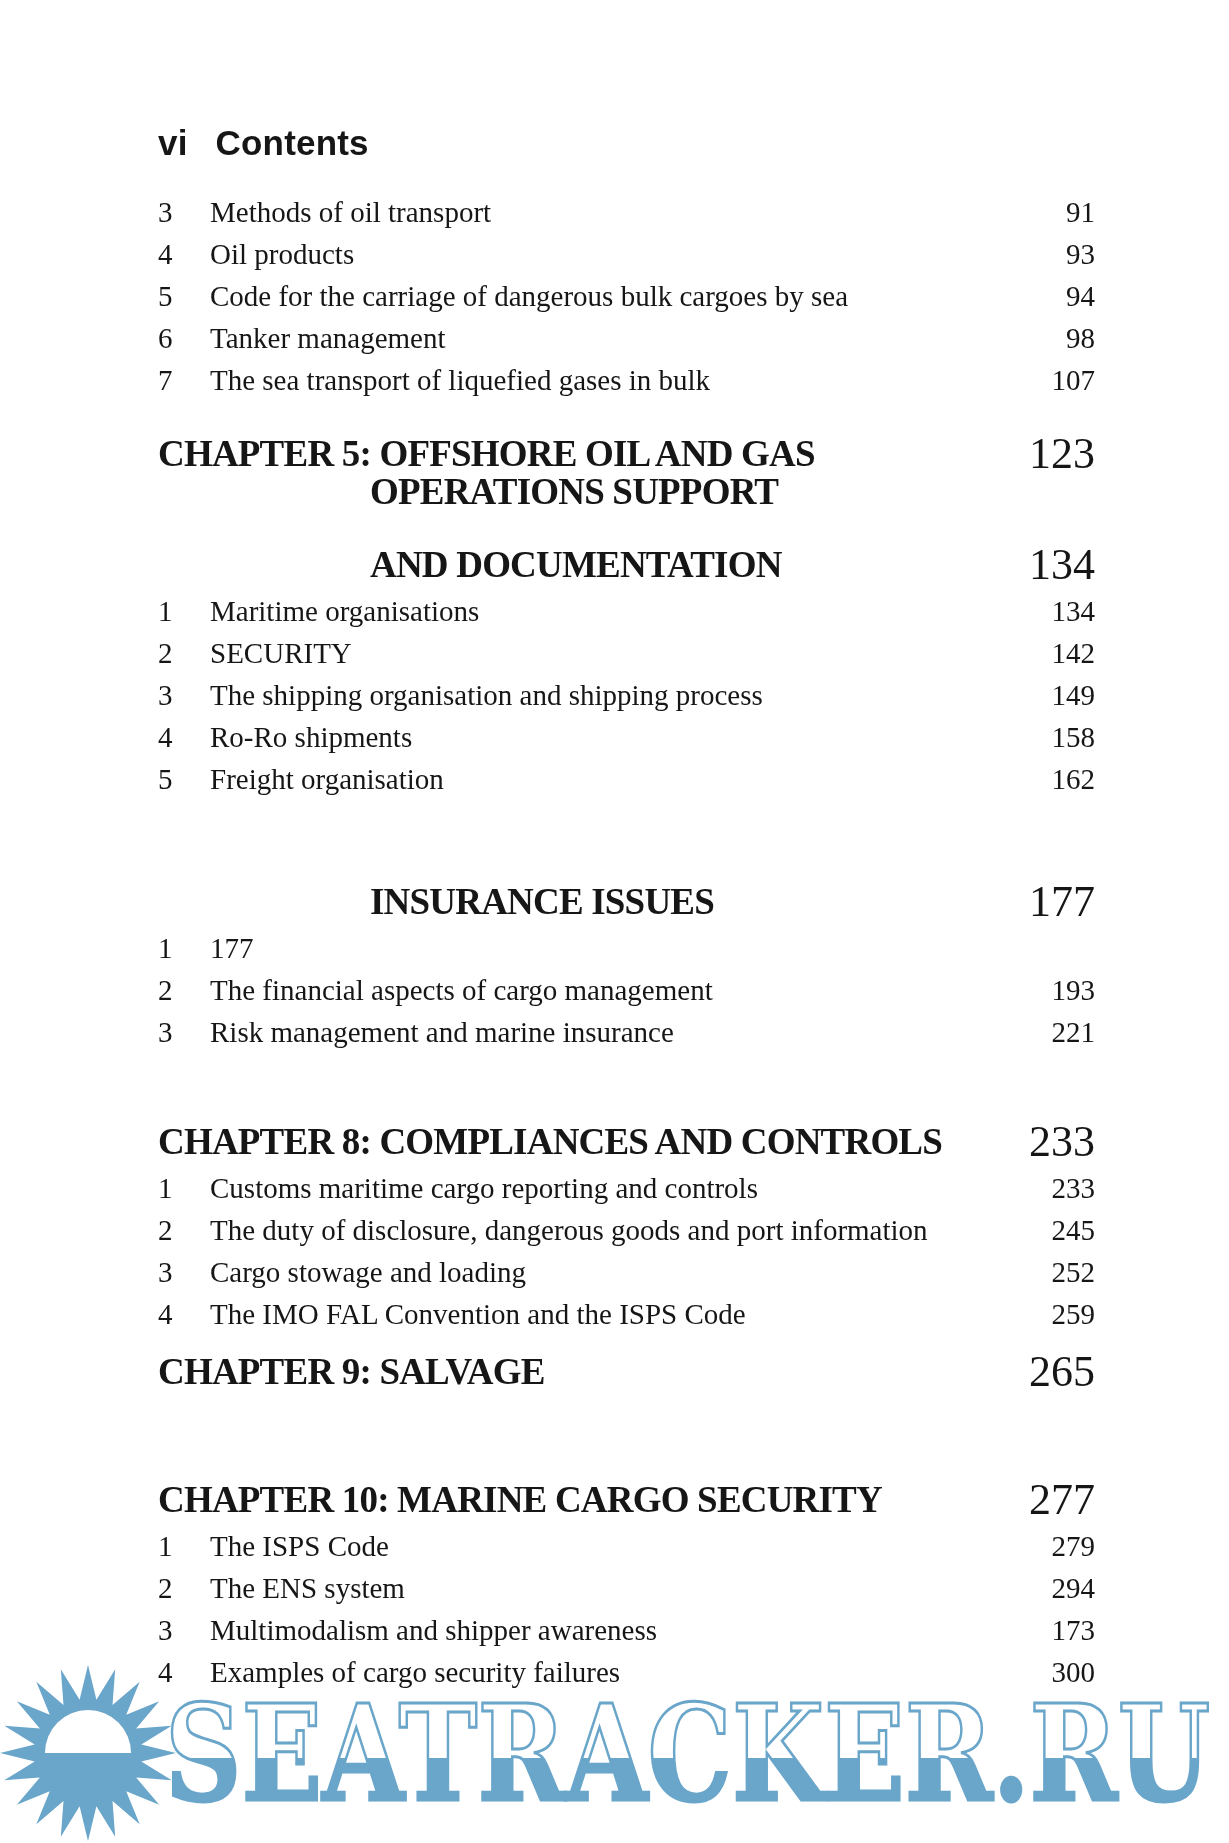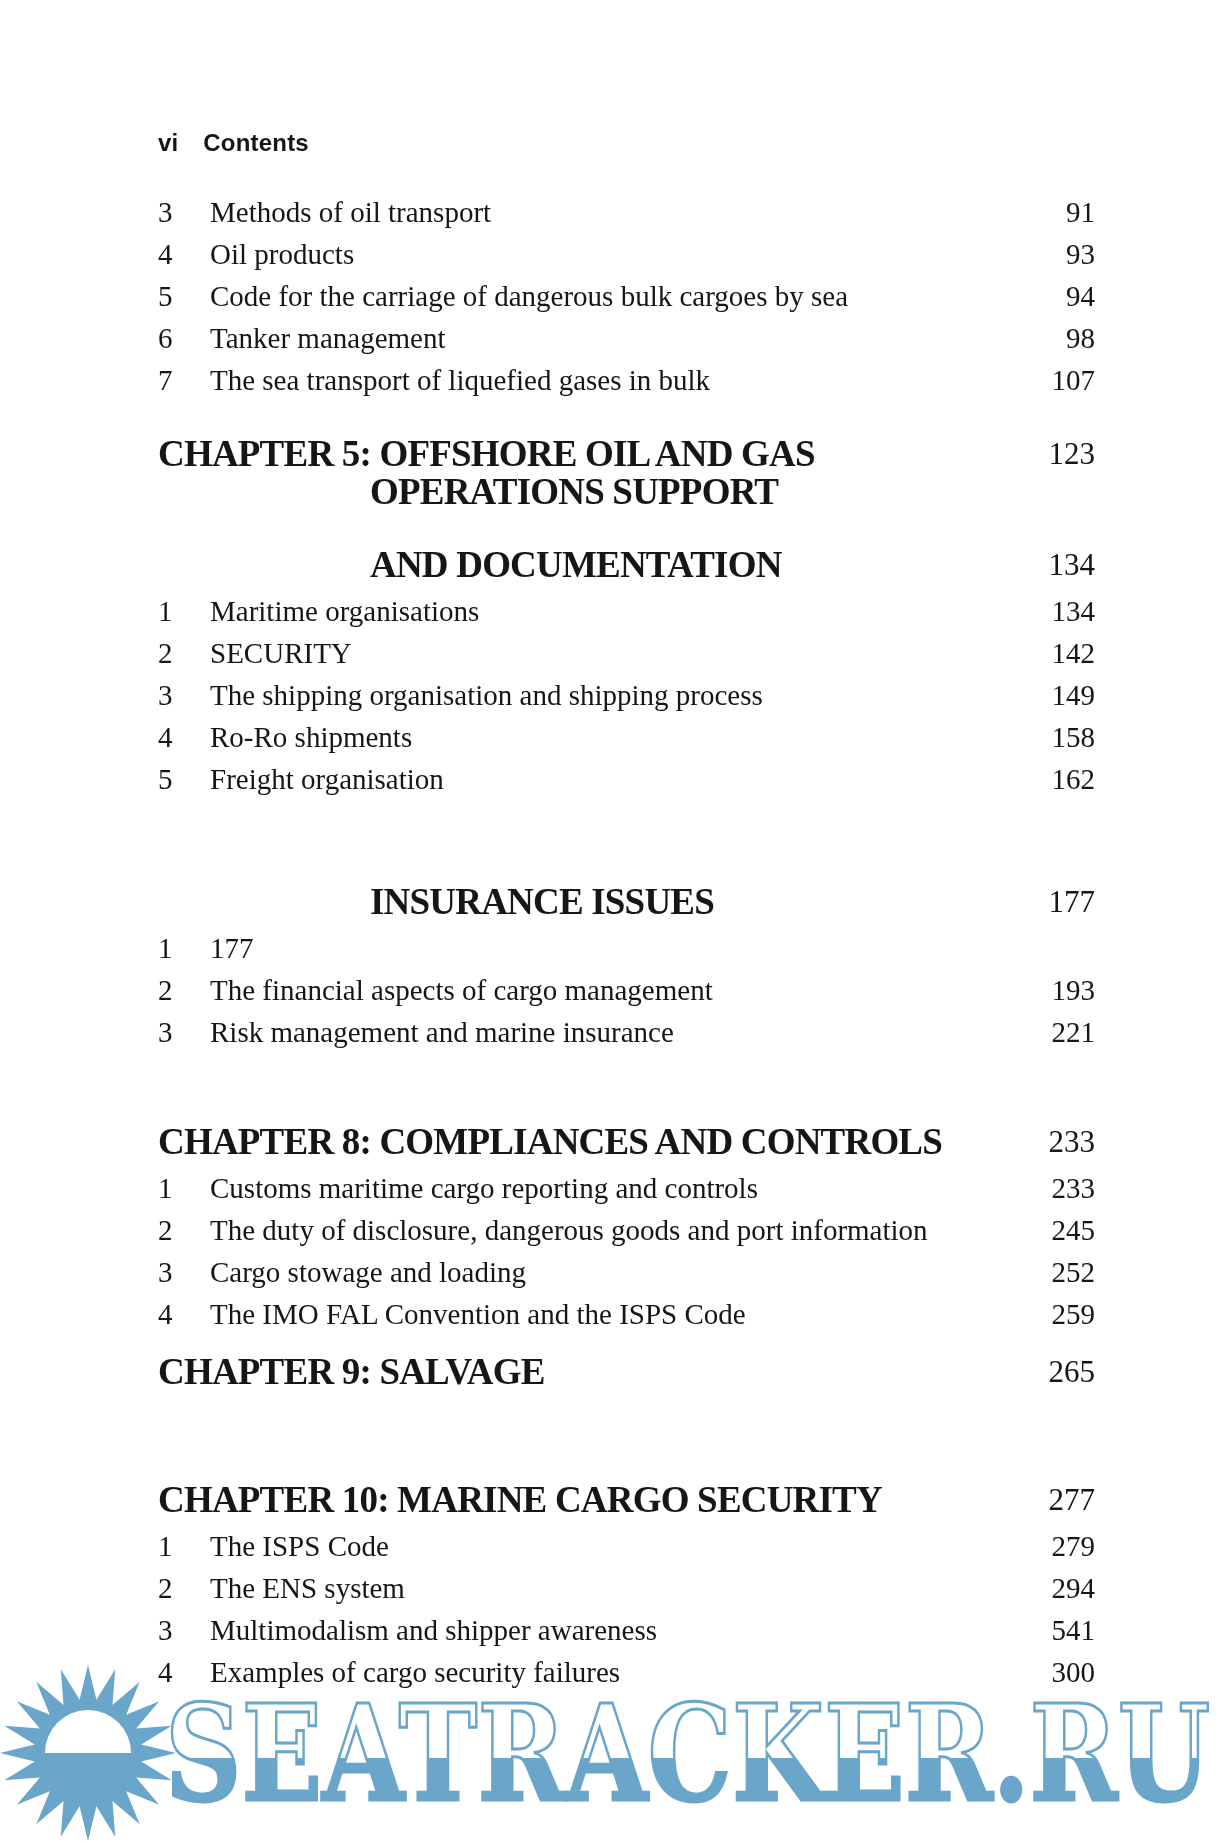--- a/index.html
+++ b/index.html
@@ -9,41 +9,41 @@
     margin:0 auto;
     background:var(--paper,#ffffff);
     overflow:hidden;
     font-family:"Liberation Serif", serif;
     color:var(--ink,#161616);
   }
   
   .page-header{
     position:absolute;top:128px;left:158px;
     font-family:"Liberation Sans", sans-serif;
-    font-weight:bold;font-size:24px;line-height:30px;
+    font-weight:bold;font-size:35px;line-height:30px;
     letter-spacing:0.2px;
   }
   .page-header .folio{display:inline-block;}
   .page-header .running-title{display:inline-block;margin-left:18px;}
 
   
   .toc .section{position:absolute;left:158px;right:134px;}
   .toc .section:nth-child(1){top:191px;}
   .toc .section:nth-child(2){top:435px;}
   .toc .section:nth-child(3){top:546px;}
   .toc .section:nth-child(4){top:883px;}
   .toc .section:nth-child(5){top:1123px;}
   .toc .section:nth-child(6){top:1353px;}
   .toc .section:nth-child(7){top:1481px;}
 
   .heading{display:flex;}
   .h-lines{flex:1;font-weight:bold;font-size:37px;line-height:38px;letter-spacing:-0.8px;}
   .h-line1{display:block;white-space:nowrap;}
   .h-line2{display:block;white-space:nowrap;padding-left:212px;}
-  .h-page{font-size:31px;line-height:38px;font-weight:normal;}
+  .h-page{font-size:44px;line-height:38px;font-weight:normal;}
 
   .heading + .entries{margin-top:6px;}
   .entry{display:flex;font-size:29px;line-height:42px;white-space:nowrap;}
   .e-num{width:52px;flex:0 0 52px;}
   .e-title{flex:1 1 auto;overflow:hidden;}
   .e-page{flex:0 0 auto;text-align:right;}
 
   
   .watermark{position:absolute;left:0;top:0;width:100%;height:100%;pointer-events:none;z-index:3;}
   .wm-sun{position:absolute;left:-2px;top:1663px;width:180px;height:180px;}
@@ -231,21 +231,21 @@
 
   <div class="entry">
     <span class="e-num">2</span>
     <span class="e-title">The ENS system</span>
     <span class="e-page">294</span>
   </div>
 
   <div class="entry">
     <span class="e-num">3</span>
     <span class="e-title">Multimodalism and shipper awareness</span>
-    <span class="e-page">541</span>
+    <span class="e-page">173</span>
   </div>
 
   <div class="entry">
     <span class="e-num">4</span>
     <span class="e-title">Examples of cargo security failures</span>
     <span class="e-page">300</span>
   </div>
 </div>
       </div>
     </main>

